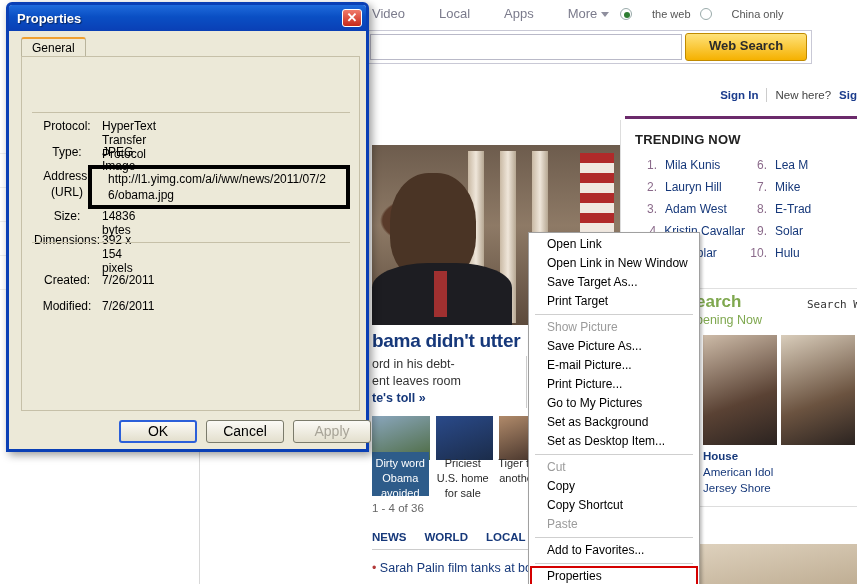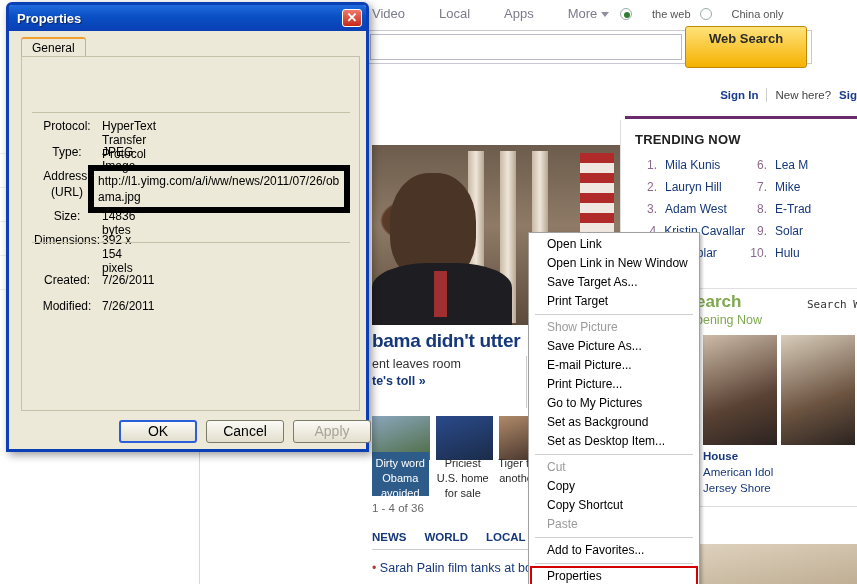--- a/index.html
+++ b/index.html
@@ -22,21 +22,21 @@
   .top-nav-items { position:absolute; left:372px; top:6px; display:flex; align-items:flex-start; gap:34px; }
   .top-nav-items a { color:#7b7b8c; font-size:13px; text-decoration:none; }
   .more-caret { display:inline-block; margin-left:4px; border-left:4px solid transparent; border-right:4px solid transparent; border-top:5px solid #8f8f9e; vertical-align:middle; }
   .radios { position:absolute; left:620px; top:8px; display:flex; align-items:center; gap:9px; font-size:11px; color:#555; }
   .radio-dot { width:12px; height:12px; border-radius:50%; border:1px solid #9aa; background:#fff; display:inline-block; position:relative; vertical-align:middle; }
   .radio-dot.on::after { content:""; position:absolute; left:3px; top:3px; width:6px; height:6px; border-radius:50%; background:#2e7d32; }
   .radio-wrap { display:flex; align-items:center; gap:20px; }
 
   .search-row { position:absolute; left:366px; top:30px; width:446px; height:34px; border:1px solid #c9c9d6; background:#fff; display:flex; align-items:center; }
   .search-input { flex:1; height:26px; margin:3px; border:1px solid #b9b9c8; background:#fff; }
-  .search-btn { width:122px; height:42px; margin-right:4px; background:linear-gradient(#ffe27a,#f5b100); border:1px solid #c08a00; border-radius:3px; font-weight:bold; font-size:13px; color:#2b2b2b; text-align:center; line-height:24px; }
+  .search-btn { width:122px; height:28px; margin-right:4px; background:linear-gradient(#ffe27a,#f5b100); border:1px solid #c08a00; border-radius:3px; font-weight:bold; font-size:13px; color:#2b2b2b; text-align:center; line-height:24px; }
 
   .signin-bar { position:absolute; left:0; top:88px; width:857px; height:32px; }
   .signin-inner { position:absolute; right:0px; top:0; font-size:11.5px; color:#444; display:flex; align-items:center; gap:8px; }
   .signin-inner a { color:#1a3b8c; font-weight:bold; text-decoration:none; }
   .vsep { width:1px; height:14px; background:#ccc; display:inline-block; }
   .purple-rule { position:absolute; left:625px; top:116px; width:232px; height:3px; background:#6b2a6b; }
 
   
   .sidebar { position:absolute; left:0; top:120px; width:200px; height:464px; background:#fff; border-right:1px solid #d8d8d8; }
   .side-item { height:34px; display:flex; align-items:center; gap:12px; padding-left:14px; border-bottom:1px solid #ededed; font-size:13px; font-weight:bold; color:#222; }
@@ -118,21 +118,21 @@
   .file-row { position:absolute; left:12px; top:8px; display:flex; align-items:flex-start; gap:50px; }
   .file-ico { width:32px; height:34px; position:relative; background:#fff; border:1px solid #555; }
   .file-ico .img { position:absolute; left:4px; top:7px; width:20px; height:18px; border:2px solid #d8a800; background:#cc1f1f; }
   .file-ico .pen { position:absolute; left:12px; top:-4px; width:26px; height:6px; background:#2b5fd9; transform:rotate(-40deg); }
   .file-ico .nib { position:absolute; left:30px; top:-6px; width:0; height:0; border-left:7px solid #d8d8d8; border-top:4px solid transparent; border-bottom:4px solid transparent; transform:rotate(-40deg); }
   .file-name { font-size:12px; color:#000; padding-top:8px; }
   .hr1 { position:absolute; left:10px; top:55px; width:318px; height:1px; background:#c6c0a8; }
   .kv { position:absolute; left:10px; font-size:12px; color:#000; }
   .kv .k { position:absolute; left:0; width:70px;text-align:center; }
   .kv .v { position:absolute; left:70px; }
-  .urlbox { position:absolute; left:66px; top:108px; width:262px; min-height:34px; border:6px solid #000000; padding:2px 4px; font-size:12px; line-height:16px; color:#000; word-break:break-all; }
+  .urlbox { position:absolute; left:66px; top:108px; width:262px; min-height:34px; border:4px solid #000000; padding:2px 16px; font-size:12px; line-height:16px; color:#000; word-break:break-all; }
   .hr2 { position:absolute; left:10px; top:185px; width:318px; height:1px; background:#c6c0a8; }
   .btns { position:absolute; left:110px; top:415px; display:flex; gap:9px; }
   .btn { width:78px; height:23px; border:1px solid #7b7b6b; background:linear-gradient(180deg,#fbfaf6,#e3dfcd); border-radius:3px; font-size:14px; text-align:center; line-height:21px; color:#000; }
   .btn.default { border:2px solid #2b5fd9; line-height:19px; }
   .btn.disabled { color:#a8a498; }
 </style>
 </head>
 <body>
 
 <div id="root">
@@ -201,20 +201,21 @@
         <div class="col" style="left:96px"></div>
         <div class="col" style="left:128px"></div>
         <div class="col" style="left:160px"></div>
         <div class="flag"></div>
         <div class="face"></div>
         <div class="suit"></div>
         <div class="tie"></div>
       </div>
       <div class="headline">bama didn't utter</div>
       <div class="deck">
+        <div>ord in his debt-</div>
         <div>ent leaves room</div>
         <a>te's toll »</a>
       </div>
       <div class="deck-div"></div>
       <div class="bullets">
         <div>Full text of</div>
         <div>Boehner: N</div>
         <div>Why a deal</div>
       </div>
 

